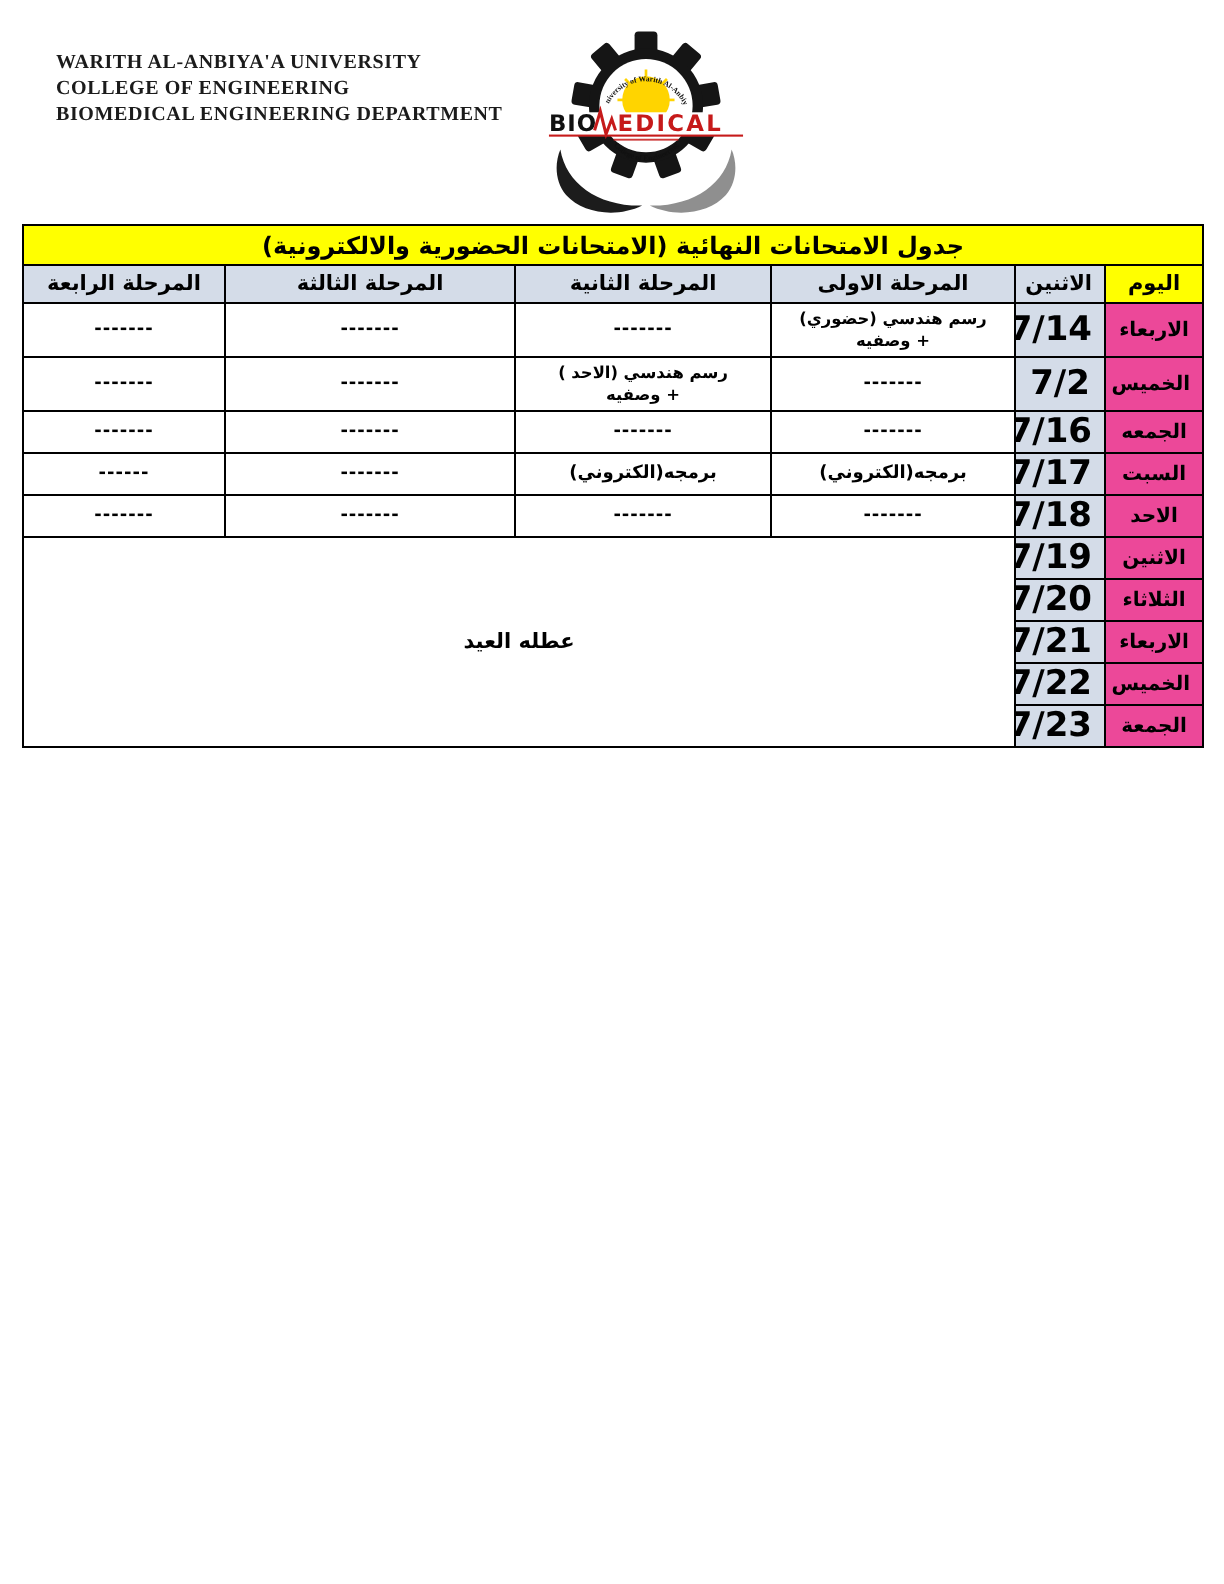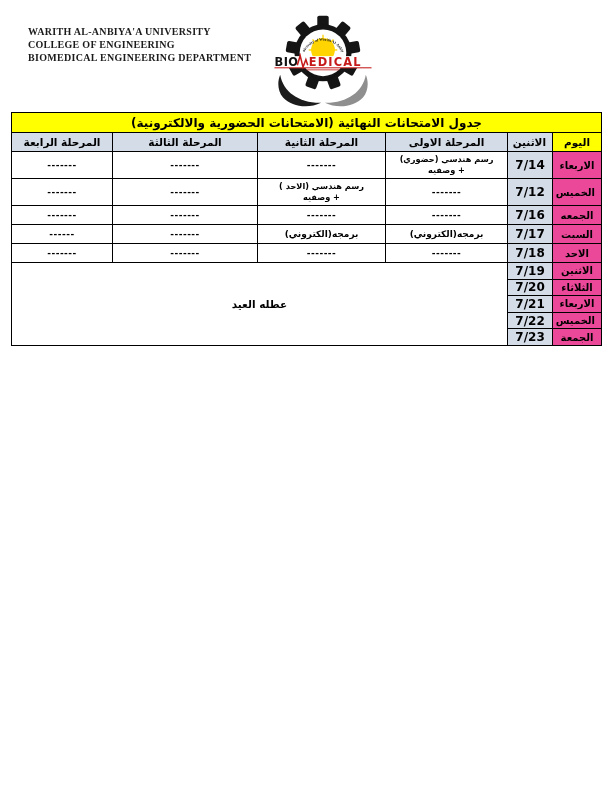--- a/index.html
+++ b/index.html
@@ -34,21 +34,21 @@
     color: #000; font-weight: bold;
     overflow: hidden;
   }
   .band-title {
     background: #FFFF00;
     font-size: 12px; height: 19px;
   }
   .hdr { background: #D4DCE8; font-size: 10.5px; height: 18px; }
   .hdr-day { background: #FFFF00; }
   .day-cell  { background: #ec4899; font-size: 10px; }
-  .date-cell { background: #D4DCE8; font-size: 12px; font-family: "DejaVu Sans", sans-serif; }
+  .date-cell { background: #D4DCE8; font-size: 17px; font-family: "DejaVu Sans", sans-serif; }
   .stage-cell { background: #ffffff; font-size: 8.2px; white-space: pre-line; line-height: 1.35; }
   .dash { letter-spacing: 0.5px; font-size: 9px; }
   .r-tall { height: 27px; }
   .r-med  { height: 19px; }
   .r-eid  { height: 16.6px; }
   .holiday-cell { background: #ffffff; font-size: 10.5px; }
 </style>
 </head>
 <body>
 
@@ -138,21 +138,21 @@
       <td class="day-cell">الاربعاء</td>
       <td class="date-cell">7/14</td>
       <td class="stage-cell">رسم هندسي (حضوري)
 + وصفيه</td>
       <td class="stage-cell dash">-------</td>
       <td class="stage-cell dash">-------</td>
       <td class="stage-cell dash">-------</td>
     </tr>
     <tr class="r-tall">
       <td class="day-cell">الخميس</td>
-      <td class="date-cell">7/12</td>
+      <td class="date-cell">7/2</td>
       <td class="stage-cell dash">-------</td>
       <td class="stage-cell">رسم هندسي (الاحد )
 + وصفيه</td>
       <td class="stage-cell dash">-------</td>
       <td class="stage-cell dash">-------</td>
     </tr>
     <tr class="r-med">
       <td class="day-cell">الجمعه</td>
       <td class="date-cell">7/16</td>
       <td class="stage-cell dash">-------</td>

